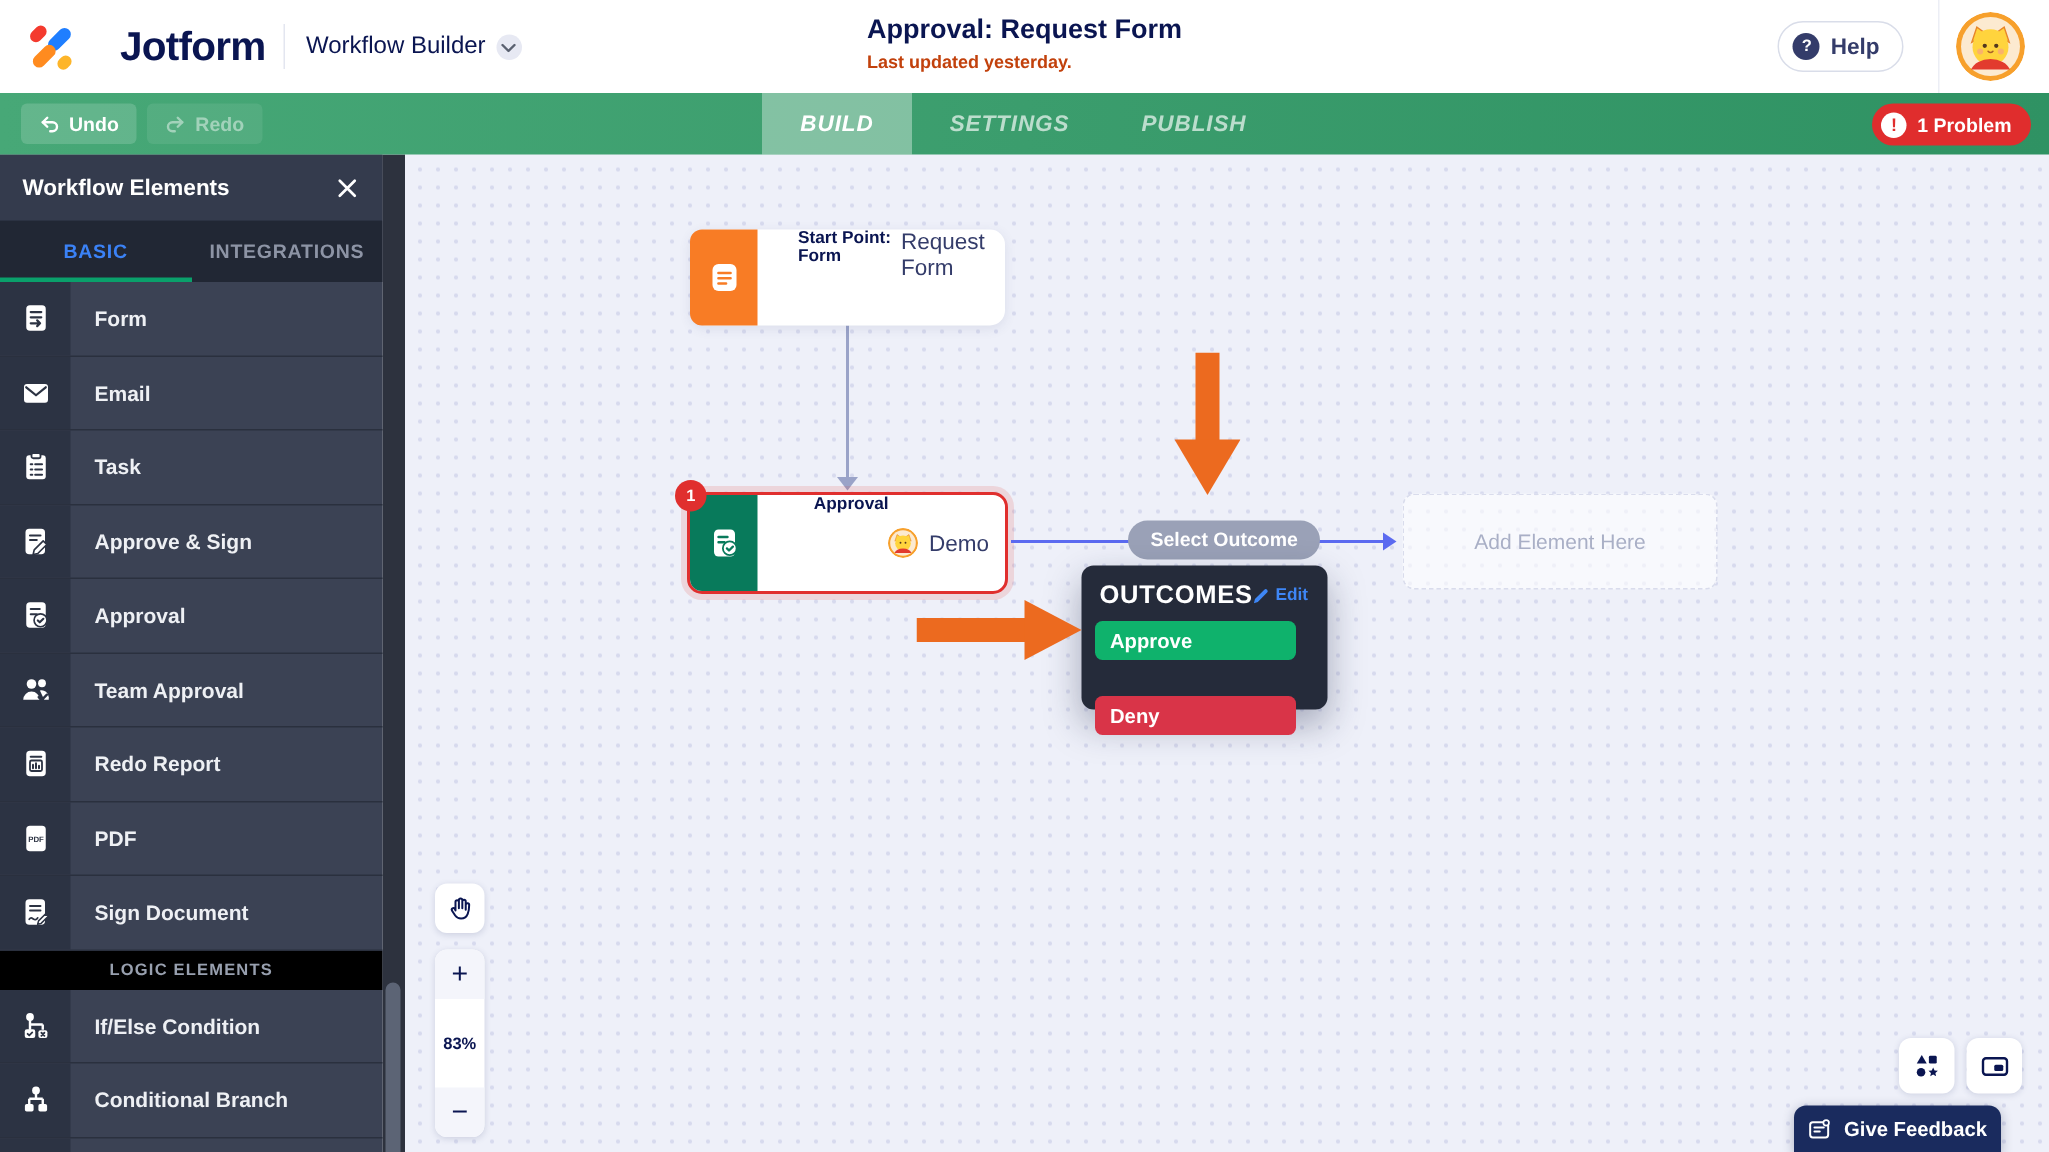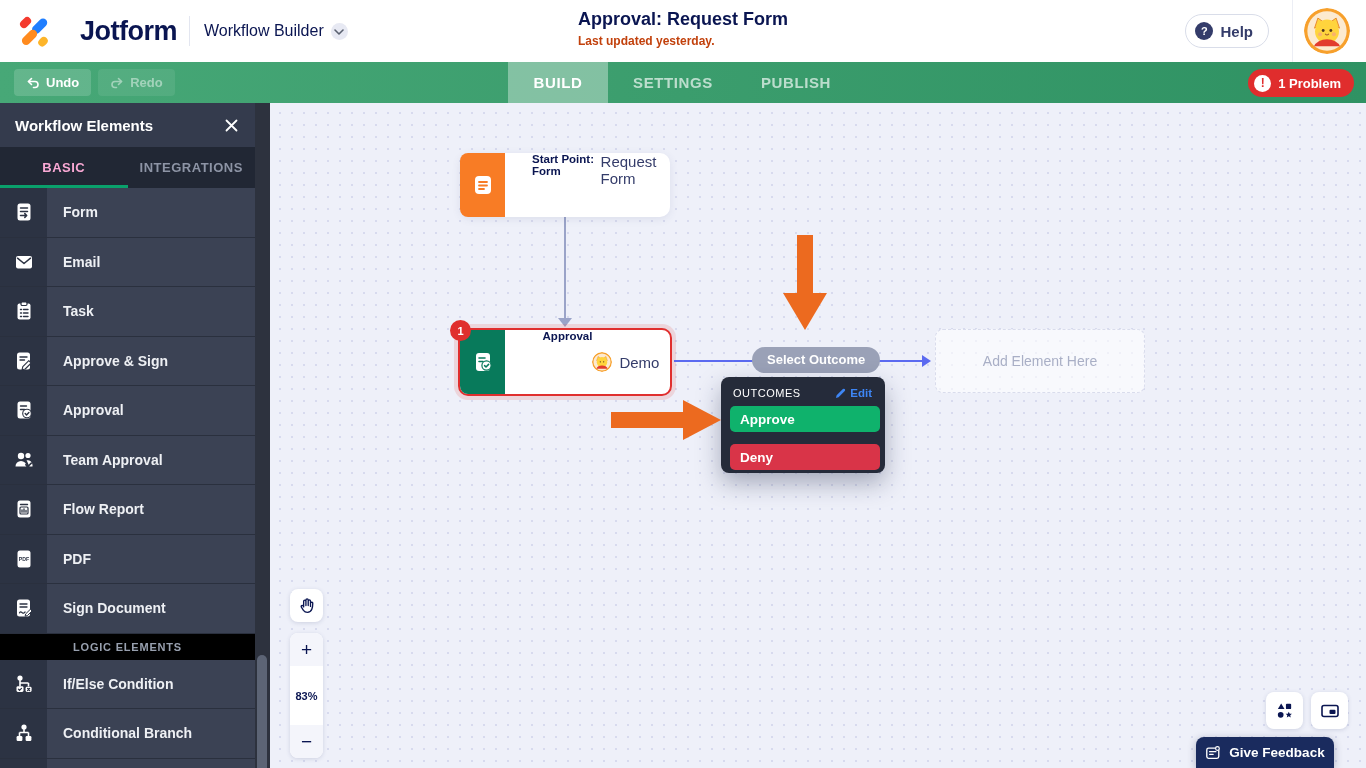--- a/index.html
+++ b/index.html
@@ -23,36 +23,36 @@
   .help-q { width:18px; height:18px; border-radius:50%; background:#343c6a; color:#fff; font-size:11px; font-weight:bold; display:flex; align-items:center; justify-content:center; }
   .help-label { font-size:15px; font-weight:600; color:#343c6a; }
   .right-divider { width:1px; height:62px; background:#eceef5; margin:0 11px 0 23px; }
   .avatar { width:46px; height:46px; border-radius:50%; overflow:hidden; cursor:pointer; }
 
   
   .greenbar { position:absolute; left:0; top:62px; width:1366px; height:41px; background:linear-gradient(90deg,#47a877,#2f9263); z-index:29; }
   .history { position:absolute; left:14px; top:7px; display:flex; gap:7px; }
   .hist-btn { display:flex; align-items:center; gap:6px; height:27px; padding:0 12px; border-radius:4px; background:rgba(255,255,255,0.16); color:#fff; font-size:13px; font-weight:bold; border:none; cursor:pointer; }
   .hist-btn.disabled { opacity:0.5; cursor:default; }
-  .mode-tabs { position:absolute; left:508px; top:0; height:27px; display:flex; }
+  .mode-tabs { position:absolute; left:508px; top:0; height:27px; display:flex;font-style:italic; }
   .mode-tab { height:41px; display:flex; align-items:center; justify-content:center; font-size:15px; font-weight:bold; letter-spacing:0.6px; color:rgba(255,255,255,0.66); cursor:pointer; }
   .mode-tab.active { background:rgba(255,255,255,0.36); color:#ffffff; }
   .t-build { width:100px; } .t-settings { width:130px; } .t-publish { width:116px; }
   .problem-badge { position:absolute; right:12px; top:7px; display:flex; align-items:center; gap:7px; height:28px; padding:0 13px 0 6px; border-radius:14px; background:#e02d2d; cursor:pointer; }
   .problem-circle { width:17px; height:17px; border-radius:50%; background:#fff; color:#e02d2d; font-weight:bold; font-size:12px; display:flex; align-items:center; justify-content:center; }
   .problem-text { color:#fff; font-size:13px; font-weight:bold; }
 
   
   .sidebar { position:absolute; left:0; top:103px; width:255px; height:665px; background:#3b4254; z-index:20; }
   .sb-header { height:44px; background:#343b4d; display:flex; align-items:center; padding:0 15px; }
   .sb-title { flex:1; font-size:15px; font-weight:600; color:#ffffff; }
   .sb-close { width:18px; height:18px; cursor:pointer; display:flex; align-items:center; justify-content:center; }
   .sb-tabs { height:41px; background:#212734; display:flex; }
   .sb-tab { flex:1; display:flex; align-items:center; justify-content:center; font-size:13px; font-weight:bold; letter-spacing:0.5px; color:#8d94a5; cursor:pointer; position:relative; }
-  .sb-tab.active { color:#f9a8d4; }
+  .sb-tab.active { color:#3b82f6; }
   .sb-tab.active::after { content:""; position:absolute; left:0; right:0; bottom:0; height:3px; background:#0aa06b; }
   .sb-item { height:49.5px; display:flex; border-bottom:1px solid #2a303e; cursor:pointer; }
   .sb-icon-cell { width:47px; background:#2c3343; display:flex; align-items:center; justify-content:center; }
   .sb-label-cell { flex:1; display:flex; align-items:center; padding-left:16px; font-size:14px; font-weight:600; color:#eef0f4; }
   .sb-section { height:26px; background:#000000; display:flex; align-items:center; justify-content:center; font-size:11px; font-weight:600; letter-spacing:0.8px; color:#98a0af; }
   .si { width:20px; height:20px; }
   .gutter { position:absolute; left:255px; top:103px; width:15px; height:665px; background:#2d323e; z-index:20; }
   .gutter-thumb { position:absolute; left:2px; width:10px; top:552px; height:113px; background:#5c6475; border-radius:5px 5px 0 0; cursor:pointer; }
 
   
@@ -76,26 +76,26 @@
 
   .v-connector { position:absolute; left:294px; top:114px; width:2px; height:102px; background:#9aa3c8; }
   .v-arrowhead { position:absolute; left:288px; top:215px; width:0; height:0; border-left:7px solid transparent; border-right:7px solid transparent; border-top:9px solid #9aa3c8; }
   .h-connector { position:absolute; left:404px; top:257px; width:250px; height:2px; background:#5b6af0; }
   .h-arrowhead { position:absolute; left:652px; top:252px; width:0; height:0; border-top:6px solid transparent; border-bottom:6px solid transparent; border-left:9px solid #5b6af0; }
   .outcome-pill { position:absolute; left:482px; top:244px; height:26px; line-height:26px; padding:0 15px; border-radius:13px; background:#9aa1b7; color:#fff; font-size:13px; font-weight:bold; cursor:pointer; }
   .add-element { position:absolute; left:665px; top:226px; width:210px; height:64px; border-radius:8px; background:rgba(255,255,255,0.6); border:1px dashed #d9dcec; display:flex; align-items:center; justify-content:center; font-size:14px; color:#a9afc6; cursor:pointer; }
 
   .outcomes-popup { position:absolute; left:451px; top:274px; width:164px; height:96px; background:#252b3a; border-radius:8px; box-shadow:0 10px 24px rgba(25,35,70,0.35); z-index:5; }
   .popup-head { display:flex; align-items:center; justify-content:space-between; padding:10px 13px 0 12px; }
-  .popup-title { font-size:11px; font-weight:normal; letter-spacing:0.5px; color:#ffffff; }
+  .popup-title { font-size:17px; font-weight:bold; letter-spacing:0.5px; color:#ffffff; }
   .edit-link { display:flex; align-items:center; gap:4px; cursor:pointer; }
   .edit-label { font-size:11.5px; font-weight:bold; color:#3e86f5; }
-  .outcome-btn { width:150px; height:26px; margin:7px 0 0 9px; border:none; border-radius:5px; color:#fff; font-size:13.5px; font-weight:bold; text-align:left; padding-left:10px; cursor:pointer; font-family:"Liberation Sans", sans-serif; display:block; }
+  .outcome-btn { width:134px; height:26px; margin:7px 0 0 9px; border:none; border-radius:5px; color:#fff; font-size:13.5px; font-weight:bold; text-align:left; padding-left:10px; cursor:pointer; font-family:"Liberation Sans", sans-serif; display:block; }
   .btn-approve { background:#0fb26c; }
-  .btn-deny { background:#d93448; margin-top:12px; }
+  .btn-deny { background:#d93448; margin-top:24px; }
 
   .pointer-arrow { position:absolute; z-index:6; }
   .arrow-down { left:513px; top:132px; }
   .arrow-right { left:341px; top:297px; }
 
   .hand-btn { position:absolute; left:20px; top:486px; width:33px; height:33px; background:#fff; border-radius:8px; box-shadow:0 1px 4px rgba(60,70,120,0.18); display:flex; align-items:center; justify-content:center; cursor:pointer; }
   .zoom-ctl { position:absolute; left:20px; top:530px; width:33px; height:125px; background:#fff; border-radius:8px; box-shadow:0 1px 4px rgba(60,70,120,0.18); display:flex; flex-direction:column; overflow:hidden; }
   .zoom-btn { height:33px; background:#f4f5fb; display:flex; align-items:center; justify-content:center; font-size:19px; color:#0a1551; cursor:pointer; flex:none; }
   .zoom-level { flex:1; display:flex; align-items:center; justify-content:center; font-size:11px; font-weight:bold; color:#0a1551; }
 
@@ -268,21 +268,21 @@
 
     <div class="sb-item">
       <div class="sb-icon-cell">
         <svg class="si" viewBox="0 0 20 20">
             <rect x="3.5" y="1.5" width="13" height="17" rx="2.5" fill="#fff"></rect>
             <path d="M6.5 5.5h7" stroke="#2c3343" stroke-width="1.4" stroke-linecap="round"></path>
             <rect x="6" y="8" width="8" height="7" rx="1" fill="none" stroke="#2c3343" stroke-width="1.2"></rect>
             <path d="M8 13.2v-2.4M10 13.2v-3.4M12 13.2v-1.7" stroke="#2c3343" stroke-width="1.3" stroke-linecap="round"></path>
           </svg>
       </div>
-      <div class="sb-label-cell">Flow Report</div>
+      <div class="sb-label-cell">Redo Report</div>
     </div>
 
     <div class="sb-item">
       <div class="sb-icon-cell">
         <svg class="si" viewBox="0 0 20 20">
             <rect x="3.5" y="1.5" width="13" height="17" rx="2.5" fill="#fff"></rect>
             <text x="10" y="12.4" font-size="5.2" font-weight="700" fill="#2c3343" text-anchor="middle" font-family="Liberation Sans, sans-serif">PDF</text>
           </svg>
       </div>
       <div class="sb-label-cell">PDF</div>

